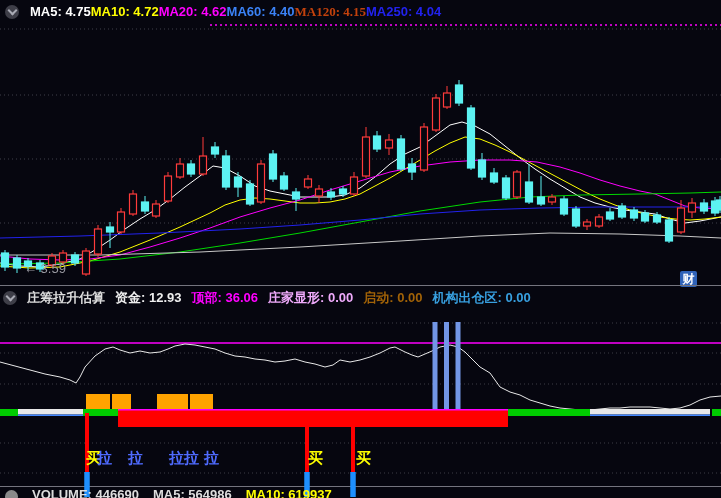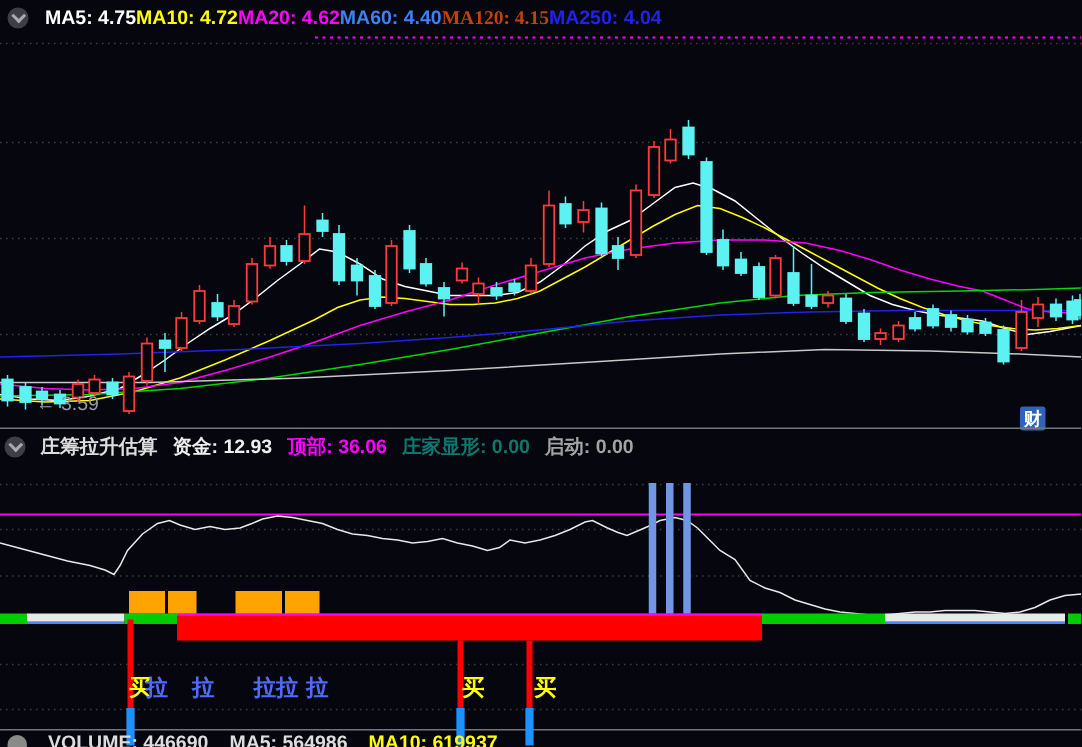--- a/index.html
+++ b/index.html
@@ -270,22 +270,23 @@
 <div class="divider" style="top:285px"></div>
 
 <div class="subhdr">
   <span class="chev">
       <i></i>
     </span>
   <span style="color:#dddddd">庄筹拉升估算</span>
   <span id="field-list" style="display:inline-flex;gap:10px">
       <span style="color: rgb(238, 238, 238);">资金: 12.93</span>
       <span style="color: rgb(255, 0, 255);">顶部: 36.06</span>
-      <span style="color: #0f766e;">庄家显形: 0.00</span>
-      <span style="color: #a3a3a3;">启动: 0.00</span>
+      <span style="color: #f0abfc;">庄家显形: 0.00</span>
+      <span style="color: #a16207;">启动: 0.00</span>
+      <span style="color: rgb(56, 160, 224);">机构出仓区: 0.00</span>
     </span>
 </div>
 
 <div class="divider" style="top:486px"></div>
 
 <svg id="sub-svg" width="721" height="189" viewBox="0 309 721 189">
     <line x1="0" y1="323" x2="721" y2="323" stroke="#3c3c46" stroke-width="1" stroke-dasharray="1 3"></line>
     <line x1="0" y1="353" x2="721" y2="353" stroke="#3c3c46" stroke-width="1" stroke-dasharray="1 3"></line>
     <line x1="0" y1="384" x2="721" y2="384" stroke="#3c3c46" stroke-width="1" stroke-dasharray="1 3"></line>
     <line x1="0" y1="443" x2="721" y2="443" stroke="#3c3c46" stroke-width="1" stroke-dasharray="1 3"></line>

